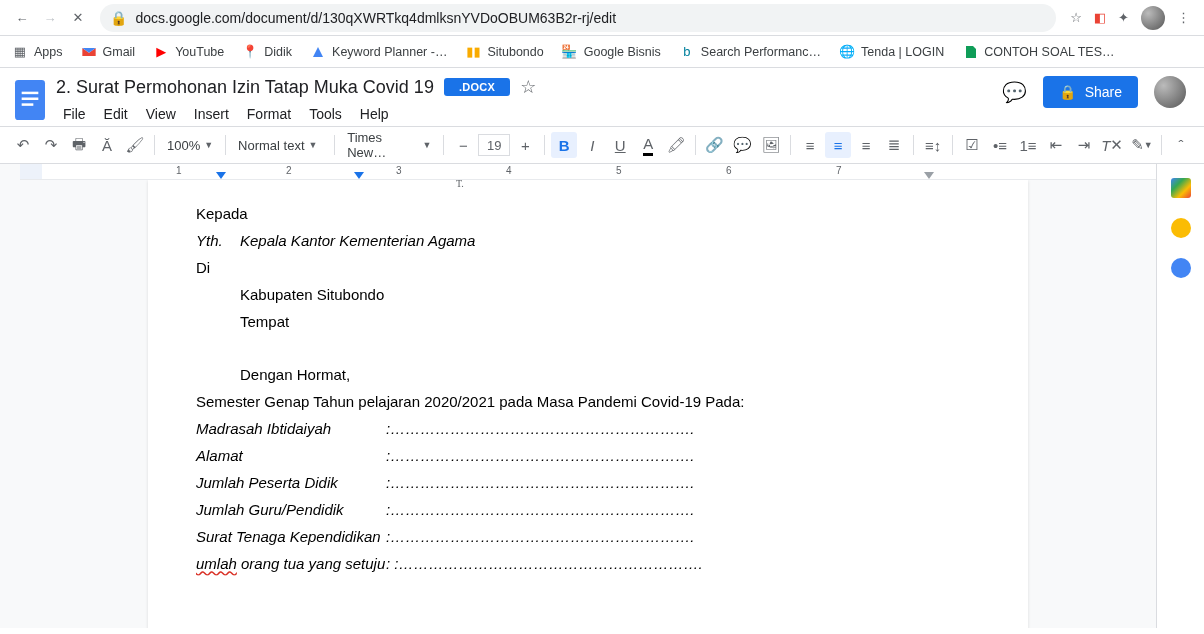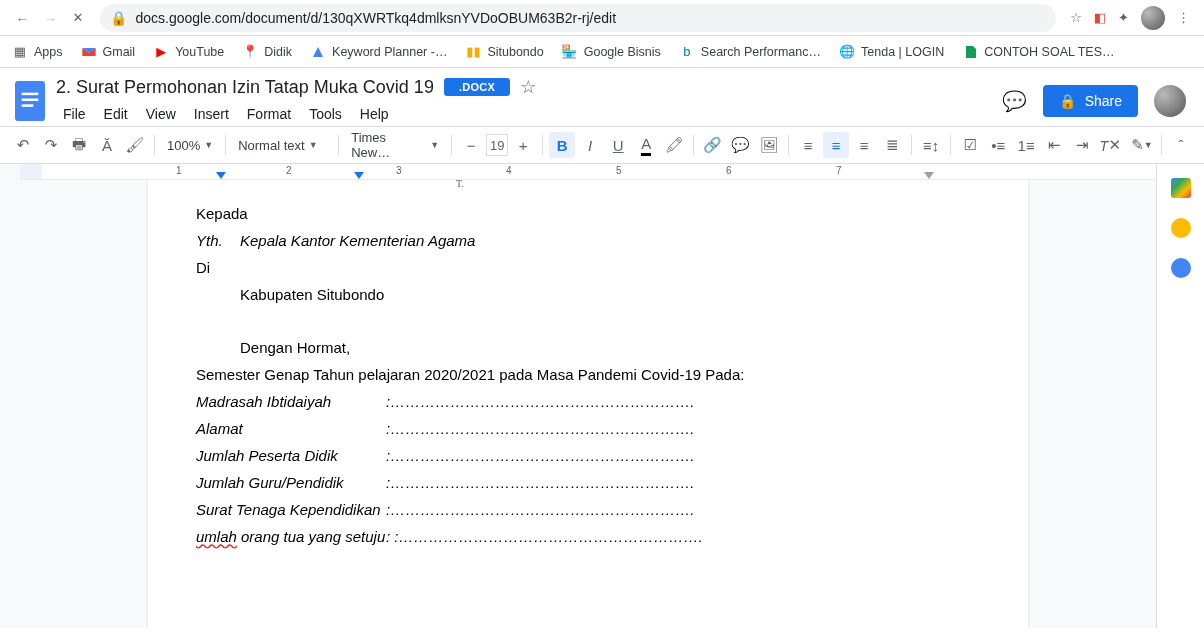--- a/index.html
+++ b/index.html
@@ -6,41 +6,41 @@
 body { background:#fff; width:1204px; height:634px; overflow:hidden; font-size:13px; color:#202124;}
 .chrome-bar { height:36px; display:flex; align-items:center; padding:0 8px; border-bottom:1px solid #dadce0;}
 .nav-btn { width:28px; height:28px; display:flex; align-items:center; justify-content:center; border-radius:50%; color:#5f6368; cursor:pointer;}
 .addr { flex:1; height:28px; background:#f1f3f4; border-radius:14px; display:flex; align-items:center; padding:0 10px; margin:0 8px; color:#202124; font-size:14px;}
 .addr .lock { margin-right:8px; color:#5f6368;}
 .chrome-right { display:flex; align-items:center; gap:12px; padding:0 6px; color:#5f6368;}
 .avatar { width:24px; height:24px; border-radius:50%; background:radial-gradient(circle at 30% 30%, #bbb, #555);}
 .bookmarks { height:32px; display:flex; align-items:center; gap:18px; padding:0 12px; border-bottom:1px solid #dadce0; font-size:12.5px; color:#3c4043;}
 .bm { display:flex; align-items:center; gap:6px; cursor:pointer; white-space:nowrap;}
 .bm-ico { width:16px; height:16px; display:flex; align-items:center; justify-content:center; font-size:13px;}
-.docs-header { display:flex; align-items:center; padding:8px 12px 0 12px;}
+.docs-header { display:flex; align-items:flex-start; padding:8px 12px 0 12px;}
 .docs-logo { width:36px; height:48px; display:flex; align-items:center; justify-content:center; margin-right:8px;}
 .docs-logo-svg { width:32px; height:40px;}
 .title-area { flex:1;}
 .title-row { display:flex; align-items:center; gap:10px;}
 .doc-title { font-size:18px; color:#202124;}
 .docx-badge { background:#1a73e8; color:#fff; font-size:11px; font-weight:600; padding:3px 15px; border-radius:3px; letter-spacing:0.3px;}
 .title-star { color:#5f6368; font-size:18px;}
 .menu-row { display:flex; gap:4px; margin-top:4px; font-size:14px; color:#202124;}
 .menu-row span { padding:4px 7px; cursor:pointer; border-radius:3px;}
 .header-right { display:flex; align-items:center; gap:16px; padding-right:6px;}
 .comment-ico { color:#5f6368; font-size:20px;}
 .share-btn { background:#1a73e8; color:#fff; padding:8px 16px; border-radius:4px; font-size:14px; font-weight:500; display:flex; align-items:center; gap:8px; cursor:pointer;}
 .toolbar { height:38px; border-top:1px solid #dadce0; border-bottom:1px solid #dadce0; display:flex; align-items:center; padding:0 10px; gap:2px; color:#5f6368;}
 .tb { min-width:26px; height:26px; display:flex; align-items:center; justify-content:center; border-radius:3px; cursor:pointer; font-size:15px;}
 .tb.sel { background:#e8f0fe; color:#1a73e8;}
 .tb-sep { width:1px; height:20px; background:#dadce0; margin:0 4px;}
 .tb-dd { display:flex; align-items:center; gap:4px; padding:0 6px; height:26px; cursor:pointer; font-size:13px; color:#3c4043;}
 .tb-dd .caret { font-size:9px; color:#5f6368;}
 .fontsize { display:flex; align-items:center; gap:2px;}
-.fontsize .box { border:1px solid #dadce0; width:22px; height:22px; display:flex; align-items:center; justify-content:center; font-size:13px;}
+.fontsize .box { border:1px solid #dadce0; width:32px; height:22px; display:flex; align-items:center; justify-content:center; font-size:13px;}
 .workspace { position:relative; height:calc(634px - 36px - 32px - 64px - 38px); background:#f8f9fa; display:flex;}
 .ruler { height:16px; background:#fff; border-bottom:1px solid #e8eaed; position:relative; margin-left:0;}
 .page-wrap { flex:1; overflow:auto; padding:0 0 0 20px;}
 .page { width:880px; background:#fff; margin:0 auto; box-shadow:0 1px 3px rgba(0,0,0,0.12); min-height:600px; padding:20px 48px 40px 48px; font-family:'Times New Roman',serif; font-size:15px; line-height:1.8; color:#000;}
 .side-panel { width:48px; background:#fff; border-left:1px solid #dadce0; display:flex; flex-direction:column; align-items:center; padding-top:14px; gap:20px;}
 .side-ico { width:20px; height:20px; border-radius:3px;}
 .doc-row { display:flex;font-style:italic;}
 .doc-lbl { width:160px;}
 .marker-left { position:absolute; left:0; top:0; bottom:0; width:22px; background:#edf2fa;}
 .tick-area { position:absolute; left:36px; right:0; top:0; height:16px; font-size:10px; color:#5f6368;}
@@ -239,20 +239,21 @@
       </div>
     </div>
     <div class="page">
       <div>Kepada</div>
       <div class="doc-row">
         <span style="width:44px;display:inline-block">Yth.</span>
         <span>Kepala Kantor Kementerian Agama</span>
       </div>
       <div>Di</div>
       <div style="margin-left:44px">Kabupaten Situbondo</div>
+      <div style="margin-left:44px">Tempat</div>
       <div style="height:26px"></div>
       <div style="margin-left:44px">Dengan Hormat,</div>
       <div>Semester Genap Tahun pelajaran 2020/2021 pada Masa Pandemi Covid-19 Pada:</div>
       <div class="doc-row">
           <span class="doc-lbl">Madrasah Ibtidaiyah</span>
           <span style="width:30px"></span>
           <span>:…………………………………………………….</span>
         </div>
       <div class="doc-row">
           <span class="doc-lbl">Alamat</span>

